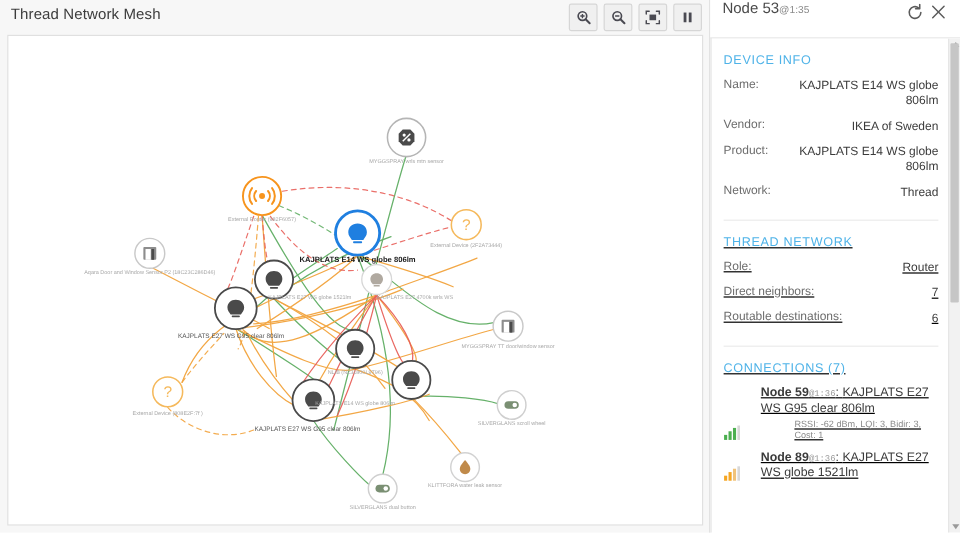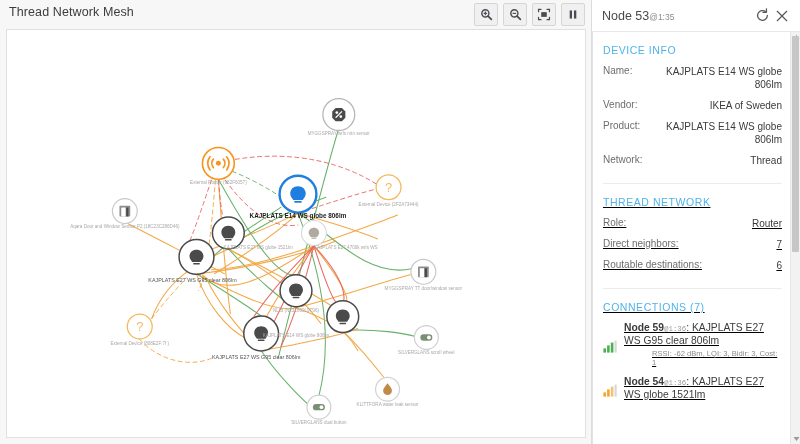--- a/index.html
+++ b/index.html
@@ -56,21 +56,21 @@
 
   
   #detail-panel {
     position: relative;
     width: 208px; height: 444px;
     background: #ffffff;
     display: flex; flex-direction: column;
   }
   #panel-header {
     height: 31px; flex: 0 0 31px;
-    display: flex; align-items: center;
+    display: flex; 
     padding: 0 8px 0 10px;
     background: #fff;
   }
   #panel-title { font-size: 12.5px; color: #4a4a4a; flex: 1; white-space: nowrap; }
   #panel-title .ts { font-size: 8.5px; color: #8b8b8b; }
   .hdr-btn {
     width: 20px; height: 20px; display:flex; align-items:center; justify-content:center;
     cursor: pointer; color: #5b5b5b;
   }
   #panel-body {
@@ -91,21 +91,21 @@
   .sec-title {
     color: #4fb3e8; font-size: 10.5px; letter-spacing: .55px;
     margin: 2px 0 9px 0; font-weight: normal;
   }
   .row { display: flex; justify-content: space-between; align-items: flex-start; margin-bottom: 8px; gap: 16px; }
   .row .k { font-size: 10px; color: #6d6d6d; white-space: nowrap; }
   .row .v { font-size: 10px; color: #3b3b3b; text-align: right; line-height: 1.3; }
   .row .v.online { color: #3eb34f; }
   .row .v.mono { font-family: "Liberation Mono", monospace; font-size: 8.6px; letter-spacing: -0.15px; }
 
-  .conn { display: flex; gap: 7px; margin-bottom: 9px; align-items: center; }
+  .conn { display: flex; gap: 17px; margin-bottom: 9px; align-items: flex-end; }
   .bars { width: 14px; height: 13px; flex: 0 0 14px; margin-top: 3px; display:block; }
   .conn-txt { flex: 1; min-width: 0; }
   .conn-title { font-size: 10.3px; color: #3b3b3b; line-height: 1.22; }
   .conn-title b { font-weight: bold; }
   .conn-title .ts { font-size: 7.4px; color: #9a9a9a; font-family:"Liberation Mono", monospace;}
   .conn-meta { font-size: 7.6px; color: #8a8a8a; margin-top: 2px; padding-left: 28px; }
 
   
   #sb-track {
     position: absolute; top: 0; right: 0; width: 10px; bottom: 0;
@@ -449,21 +449,21 @@
           </div>
 
           <div class="conn">
             <svg class="bars" viewBox="0 0 14 13">
               <rect x="0.4" y="8.4" width="2.6" height="4.2" fill="#f5a623"></rect>
               <rect x="4.1" y="5.4" width="2.6" height="7.2" fill="#f5a623"></rect>
               <rect x="7.8" y="2.6" width="2.6" height="10" fill="#f0c27a"></rect>
               <rect x="11.5" y="0.6" width="2.2" height="12" fill="#d8d8d8"></rect>
             </svg>
             <div class="conn-txt">
-              <div class="conn-title"><b>Node 54</b><span class="ts">@1:36</span>: <span>KAJPLATS E27 WS globe 1521lm</span></div>
+              <div class="conn-title"><b>Node 89</b><span class="ts">@1:36</span>: <span>KAJPLATS E27 WS globe 1521lm</span></div>
             </div>
           </div>
         </div>
 
       </div>
 
       <div id="sb-track">
         <div class="sb-arrow" style="top:1px;">
           <svg width="7" height="6" viewBox="0 0 8 6">
             <path d="M4 0.6 L7.4 5.4 L0.6 5.4 Z" fill="#9a9a9a"></path>

